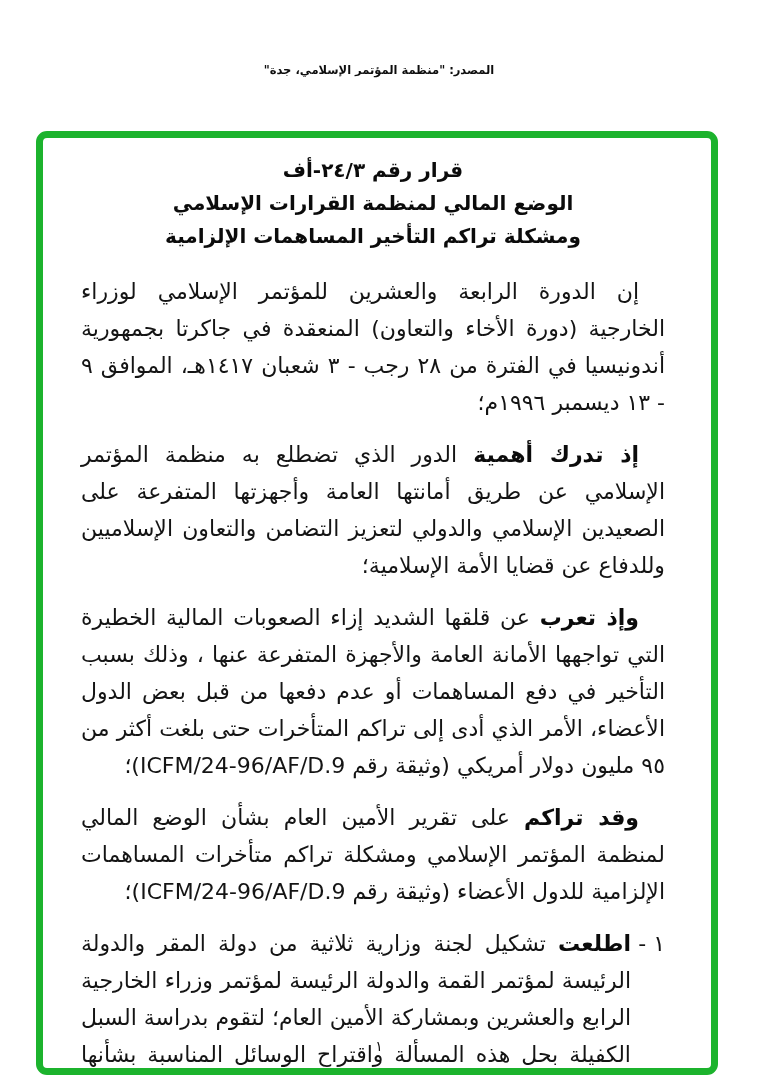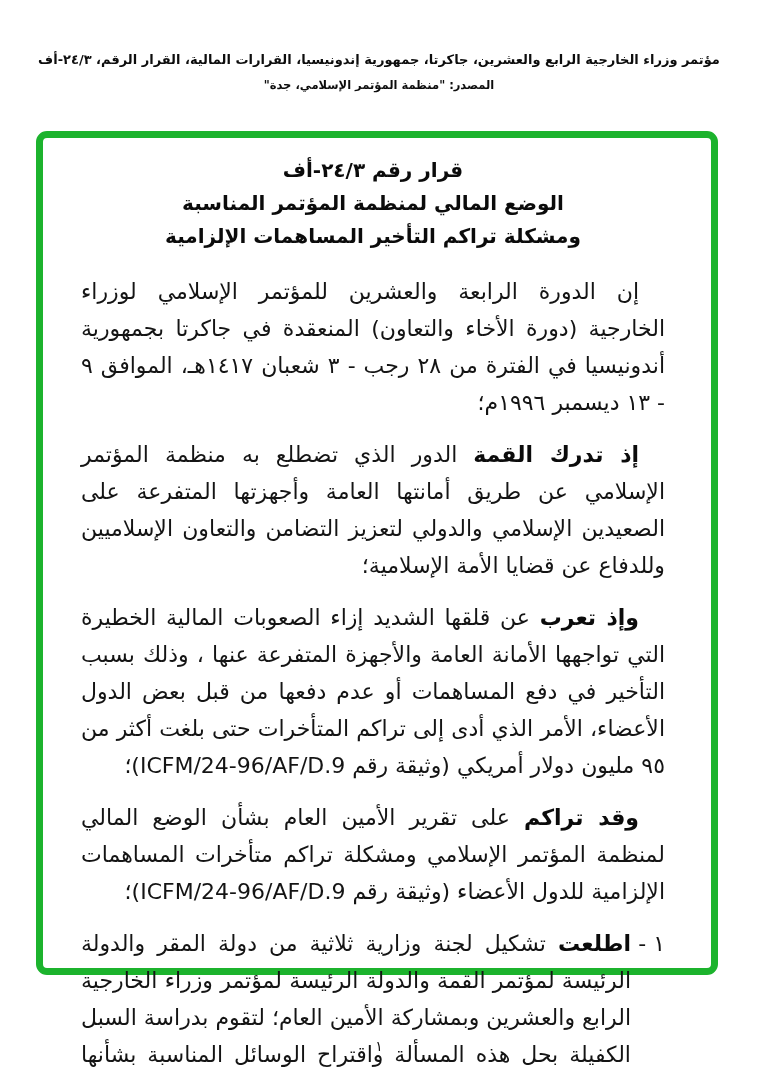--- a/index.html
+++ b/index.html
@@ -14,21 +14,21 @@
   .page { position: relative; width: 758px; height: 1078px; direction: rtl; }
 
   
   .doc-header { position: absolute; top: 52px; left: 0; right: 0; text-align: center; font-weight: bold; color: #0d0d0d; }
   .doc-header .h1 { font-size: 13px; letter-spacing: 0; white-space: nowrap; }
   .doc-header .h2 { font-size: 11.5px; margin-top: 11px; }
 
   
   .frame {
     position: absolute; top: 131px; left: 36px;
-    width: 682px; height: 844px;
+    width: 682px; height: 944px;
     border: 7px solid #1cb32d;
     border-radius: 11px;
     padding: 16px 46px 0 38px;
   }
 
   
   .title-block { text-align: center; font-weight: bold; font-size: 20px; line-height: 33px; color: #0b0b0b; margin-bottom: 20px; }
 
   
   .para, .item { font-size: 22px; line-height: 37px; text-align: justify; color: #141414; }
@@ -42,35 +42,34 @@
 
   
   .page-num { position: absolute; bottom: 24px; left: 0; right: 0; text-align: center; font-size: 14px; color: #111; }
 </style>
 </head>
 <body>
 
 <div class="page">
 
   <header class="doc-header">
-    <div class="h1">مؤتمر وزراء الخارجية الرابع والعشرين، جاكرتا، جمهورية إندونيسيا، القرارات المالية، القرار الرقم، ٢٤/٣-أف</div>
     <div class="h2">المصدر:  "منظمة المؤتمر الإسلامي، جدة"</div>
   </header>
 
   <section class="frame" style="border-color: rgb(28, 179, 45);">
 
     <div class="title-block">
       <div class="t-line">قرار رقم ٢٤/٣-أف</div>
-      <div class="t-line">الوضع المالي لمنظمة المؤتمر المناسبة</div>
+      <div class="t-line">الوضع المالي لمنظمة القرارات الإسلامي</div>
       <div class="t-line">ومشكلة تراكم التأخير المساهمات الإلزامية</div>
     </div>
 
     <p class="para indent"><b></b><span>إن الدورة الرابعة والعشرين للمؤتمر الإسلامي لوزراء الخارجية (دورة الأخاء والتعاون) المنعقدة في جاكرتا بجمهورية أندونيسيا في الفترة من ٢٨ رجب - ٣ شعبان ١٤١٧هـ، الموافق ٩ - ١٣ ديسمبر ١٩٩٦م؛</span></p>
 
-    <p class="para indent"><b>إذ تدرك القمة</b><span> الدور الذي تضطلع به منظمة المؤتمر الإسلامي عن طريق أمانتها العامة وأجهزتها المتفرعة على الصعيدين الإسلامي والدولي لتعزيز التضامن والتعاون الإسلاميين وللدفاع عن قضايا الأمة الإسلامية؛</span></p>
+    <p class="para indent"><b>إذ تدرك أهمية</b><span> الدور الذي تضطلع به منظمة المؤتمر الإسلامي عن طريق أمانتها العامة وأجهزتها المتفرعة على الصعيدين الإسلامي والدولي لتعزيز التضامن والتعاون الإسلاميين وللدفاع عن قضايا الأمة الإسلامية؛</span></p>
 
     <p class="para indent"><b>وإذ تعرب</b><span> عن قلقها الشديد إزاء الصعوبات المالية الخطيرة التي تواجهها الأمانة العامة والأجهزة المتفرعة عنها ، وذلك بسبب التأخير في دفع المساهمات أو عدم دفعها من قبل بعض الدول الأعضاء، الأمر الذي أدى إلى تراكم المتأخرات حتى بلغت أكثر من ٩٥ مليون دولار أمريكي (وثيقة رقم ICFM/24-96/AF/D.9)؛</span></p>
 
     <p class="para indent"><b>وقد تراكم</b><span> على تقرير الأمين العام بشأن الوضع المالي لمنظمة المؤتمر الإسلامي ومشكلة تراكم متأخرات المساهمات الإلزامية للدول الأعضاء (وثيقة رقم ICFM/24-96/AF/D.9)؛</span></p>
 
     <div class="item"><span class="num">١ -</span><b>اطلعت</b><span> تشكيل لجنة وزارية ثلاثية من دولة المقر  والدولة الرئيسة لمؤتمر القمة والدولة الرئيسة لمؤتمر وزراء الخارجية الرابع والعشرين وبمشاركة الأمين العام؛ لتقوم بدراسة السبل الكفيلة بحل هذه المسألة واقتراح الوسائل المناسبة بشأنها على ضوء القرار رقم</span></div>
 
   </section>
 
   <footer class="page-num">١</footer>

